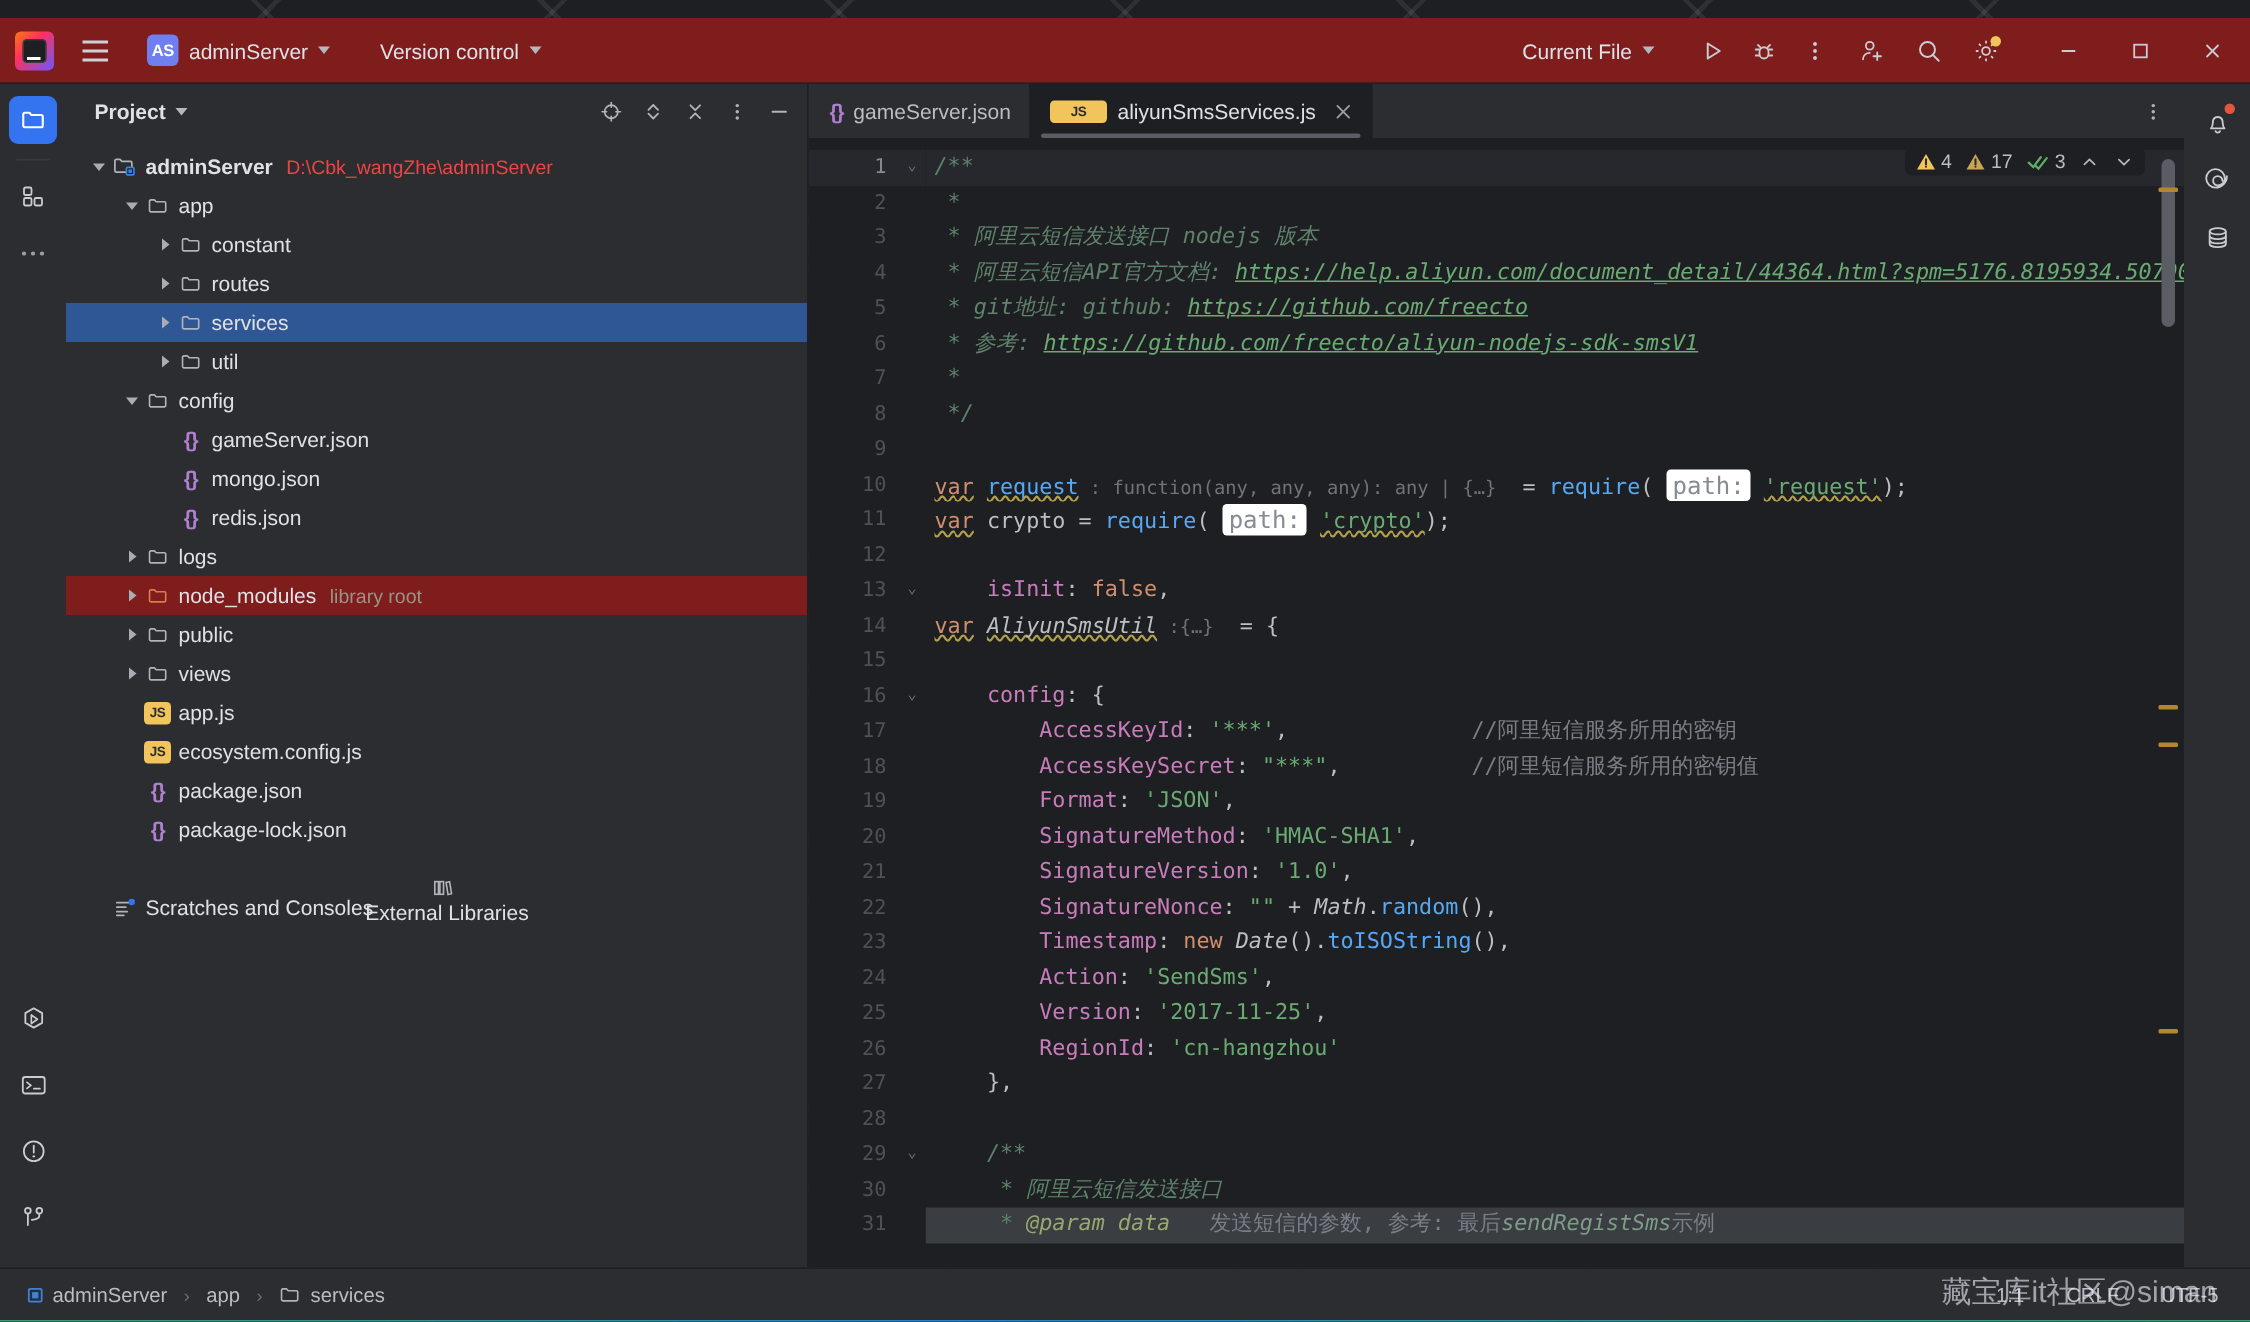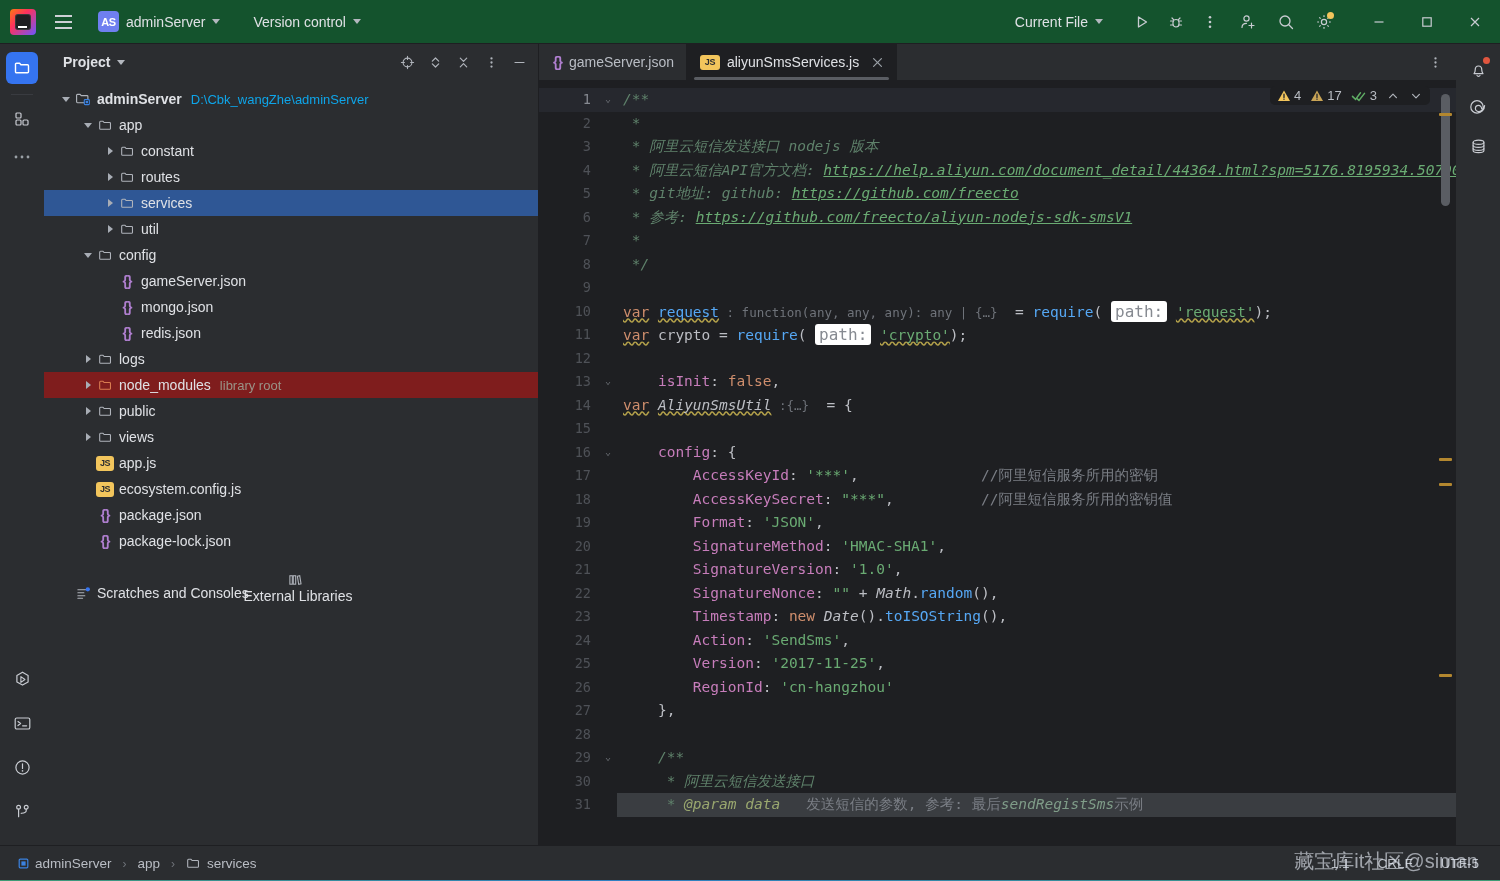--- a/index.html
+++ b/index.html
@@ -45,24 +45,25 @@
     color: rgba(225,230,240,0.115);
     line-height: 1.02;
     transform: translateY(-12px);
   }
   .wm .cn { font-size: 40px; letter-spacing: 2px; font-weight: 400; }
   .wm .en { font-size: 33px; letter-spacing: 0px; }
 
   
   .titlebar {
     height: 44px; flex: 0 0 44px;
-    background: #14532d;
+    background: #7f1d1d;
     display: flex; align-items: center;
     position: relative; z-index: 120;
     border-bottom: 1px solid #1e1f22;
+    margin-top: 12px;
   }
   .tb-left { display: flex; align-items: center; gap: 4px; padding-left: 8px; }
   .ij-logo {
     width: 26px; height: 26px; margin: 0 6px 0 2px;
     border-radius: 4px;
     background: linear-gradient(135deg,#f97a12 0%,#fe315d 38%,#6b57ff 100%);
     position: relative;
   }
   .ij-logo::after {
     content: ""; position: absolute; left: 5px; top: 5px;
@@ -176,25 +177,25 @@
   .arrow {
     width: 16px; height: 16px; flex: 0 0 16px;
     display: flex; align-items: center; justify-content: center;
   }
   .arrow.spacer { visibility: hidden; }
   .tri-r { width:0;height:0;border-top:4px solid transparent;border-bottom:4px solid transparent;border-left:5px solid #a8adb5; }
   .tri-d { width:0;height:0;border-left:4px solid transparent;border-right:4px solid transparent;border-top:5px solid #a8adb5; }
   .ico { width: 18px; flex: 0 0 18px; margin-right: 5px; display: flex; align-items: center; justify-content: center; }
   .lbl { color: #dfe1e5; }
   .lbl.bold { font-weight: 700; }
-  .sub { color: #0ea5e9; margin-left: 9px; font-size: 13px; }
+  .sub { color: #ef4444; margin-left: 9px; font-size: 13px; }
   .sub.lib { color: #9a9387; }
 
   .jsbadge {
-    width: 20px; height: 15px; border-radius: 3px; background: #f2c55c;
+    width: 38px; height: 15px; border-radius: 3px; background: #f2c55c;
     color: #2b2d30; font-size: 9px; font-weight: 700; line-height: 15px;
     text-align: center; letter-spacing: -0.4px;
   }
   .jsonbr { color: #b07fd0; font-size: 14px; font-weight: 600; letter-spacing:-1px;}
 
   
   .editor-area {
     flex: 1; display: flex; flex-direction: column;
     min-width: 0; background: #1e1f22; position: relative; z-index: 95;
   }

